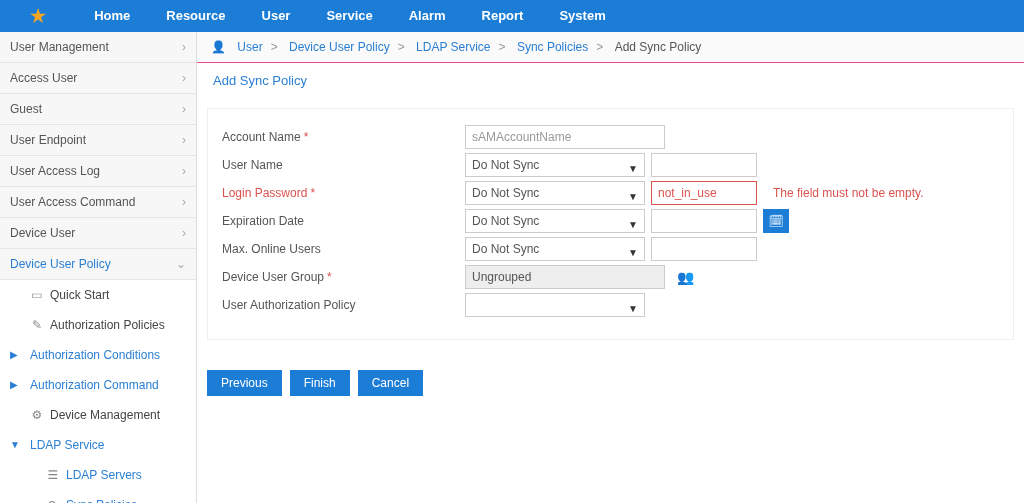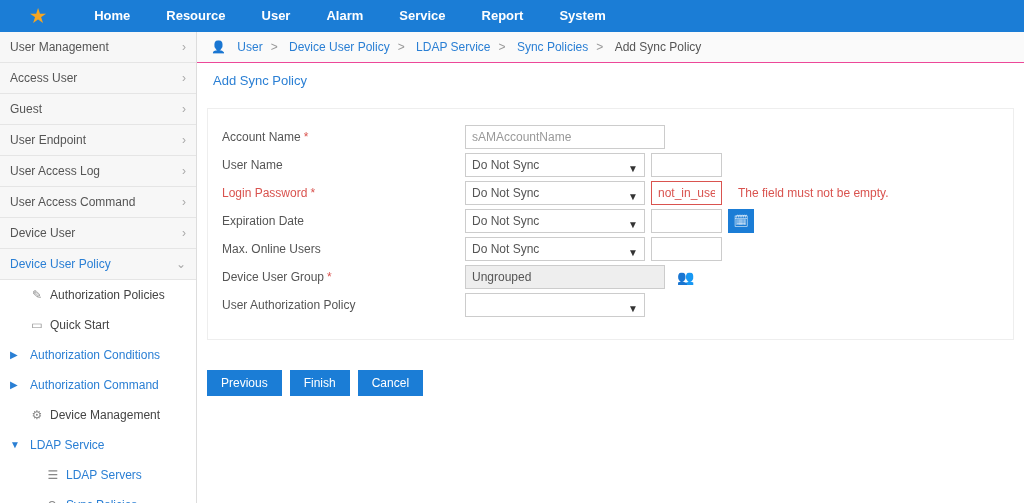--- a/index.html
+++ b/index.html
@@ -43,57 +43,57 @@
 .lbl { width: 245px; padding-left: 2px; color: #555; }
 .lbl.err { color: #d9534f; }
 .req { color: #d9534f; margin-left: 3px; }
 .field { display:flex; align-items:center; gap: 6px; }
 
 .txt { width: 200px; height: 24px; border: 1px solid #ccc; padding: 2px 6px; font-size: 12px; color:#555; }
 .txt::placeholder { color: #999; }
 .txt.ro { background:#eee; color:#555; }
 .sel { width: 180px; height: 24px; border: 1px solid #ccc; background:#fff; padding: 0 20px 0 6px; position:relative; cursor:pointer; line-height:22px; }
 .sel .caret { position:absolute; right:6px; top:4px; font-size:10px; color:#333; }
-.aux { width: 71px; height:24px; border:1px solid #ccc; padding:2px 6px; font-size:12px; }
+.aux { width: 106px; height:24px; border:1px solid #ccc; padding:2px 6px; font-size:12px; }
 .aux.err { border-color:#d9534f; color:#d9534f; }
 .cal { width:26px; height:24px; background:#1b7dd6; color:#fff; display:flex; align-items:center; justify-content:center; cursor:pointer; font-size:12px; }
 .grp { color:#555; font-size:14px; margin-left:6px; cursor:pointer; }
 .errmsg { color:#d9534f; margin-left: 10px; }
 
 
 .btnbar { display:flex; gap:8px; padding: 10px 40px 10px 10px; }
 .btn { background:#1b7dd6; color:#fff; border:none; padding: 6px 14px; font-size:12px; cursor:pointer; }
 </style>
 </head>
 <body>
 
 <div class="topnav">
   <span class="star">★</span>
   <div class="nav-item">Home</div>
   <div class="nav-item">Resource</div>
   <div class="nav-item">User</div>
+  <div class="nav-item">Service</div>
   <div class="nav-item">Alarm</div>
-  <div class="nav-item">Service</div>
   <div class="nav-item">Report</div>
   <div class="nav-item">System</div>
 </div>
 
 <div class="wrap">
   <div class="sidebar">
     <div class="sec"><span>User Management</span><span class="chev">›</span></div>
     <div class="sec"><span>Access User</span><span class="chev">›</span></div>
     <div class="sec"><span>Guest</span><span class="chev">›</span></div>
     <div class="sec"><span>User Endpoint</span><span class="chev">›</span></div>
     <div class="sec"><span>User Access Log</span><span class="chev">›</span></div>
     <div class="sec"><span>User Access Command</span><span class="chev">›</span></div>
     <div class="sec"><span>Device User</span><span class="chev">›</span></div>
     <div class="sec active"><span>Device User Policy</span><span class="chev">⌄</span></div>
     <div class="sub">
+      <div class="sub-item"><span class="mini">▭</span><span>Quick Start</span></div>
       <div class="sub-item"><span class="mini">✎</span><span>Authorization Policies</span></div>
-      <div class="sub-item"><span class="mini">▭</span><span>Quick Start</span></div>
       <div class="sub-item link"><span class="tree-caret">▶</span><span>Authorization Conditions</span></div>
       <div class="sub-item link"><span class="tree-caret">▶</span><span>Authorization Command</span></div>
       <div class="sub-item"><span class="mini">⚙</span><span>Device Management</span></div>
       <div class="sub-item link"><span class="tree-caret">▼</span><span>LDAP Service</span></div>
       <div class="sub-item link indent2"><span class="mini">☰</span><span>LDAP Servers</span></div>
       <div class="sub-item link indent2"><span class="mini">⟳</span><span>Sync Policies</span></div>
 
     </div>
   </div>
 

